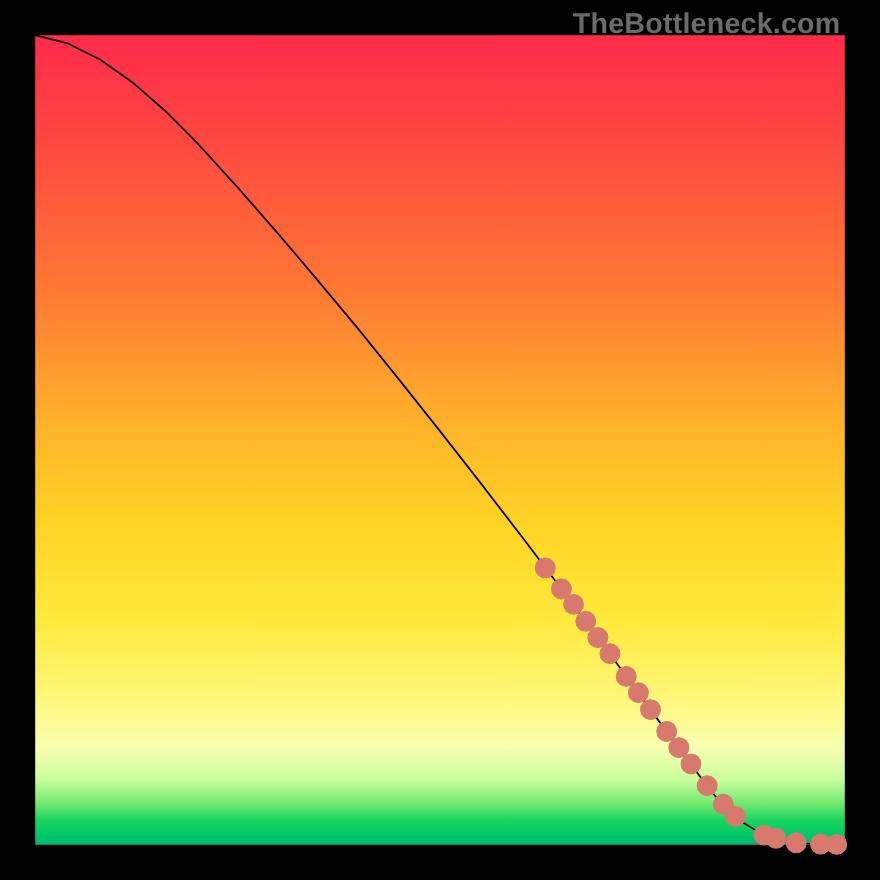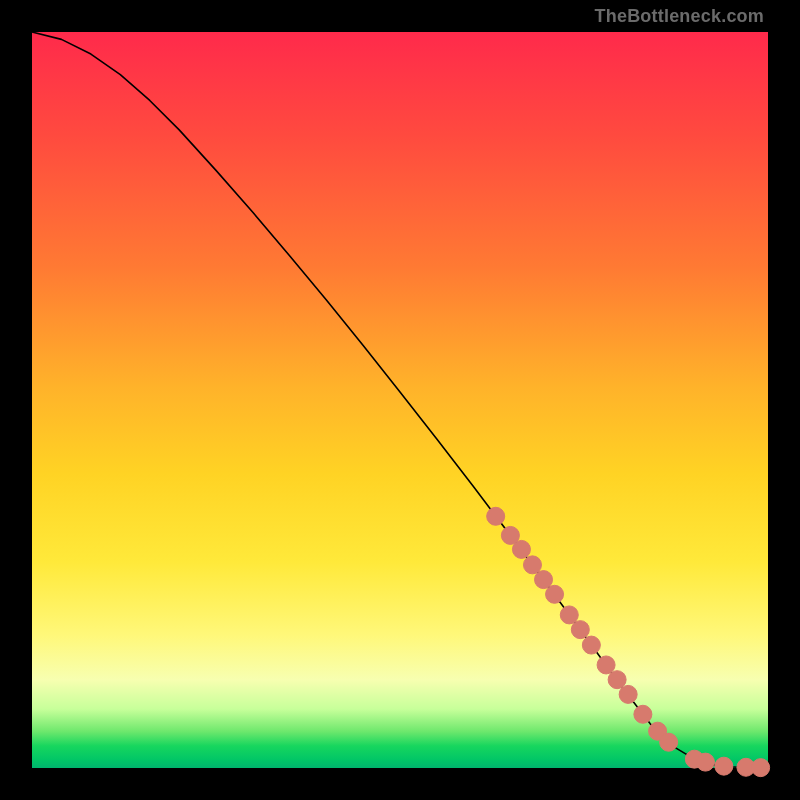--- a/index.html
+++ b/index.html
@@ -38,21 +38,21 @@
       #17d65e 97%,
       #00c567 99%,
       #00b56e 100%
     );
   }
   .watermark {
     position: absolute;
     top: 6px;
     right: 36px;
     font-family: Arial, Helvetica, sans-serif;
-    font-size: 18px;
+    font-size: 26px;
     font-weight: 600;
     color: #6b6b6b;
     letter-spacing: 0.2px;
     user-select: none;
   }
   svg.curve {
     position: absolute;
     left: 0;
     top: 0;
     width: 736px;

